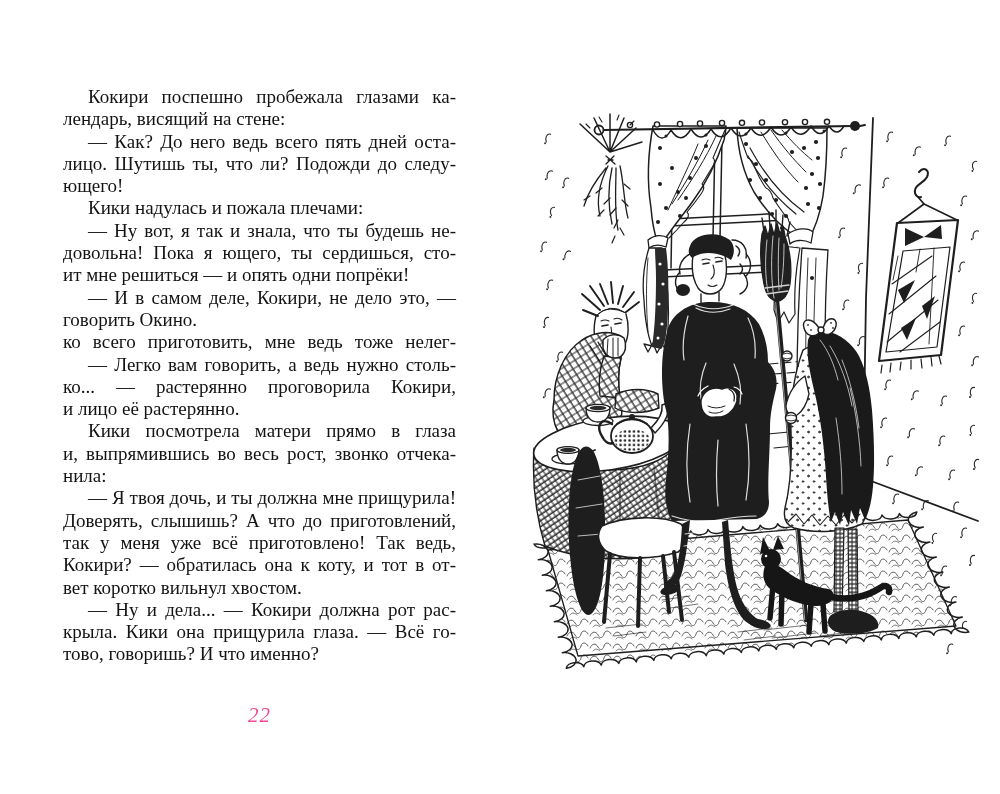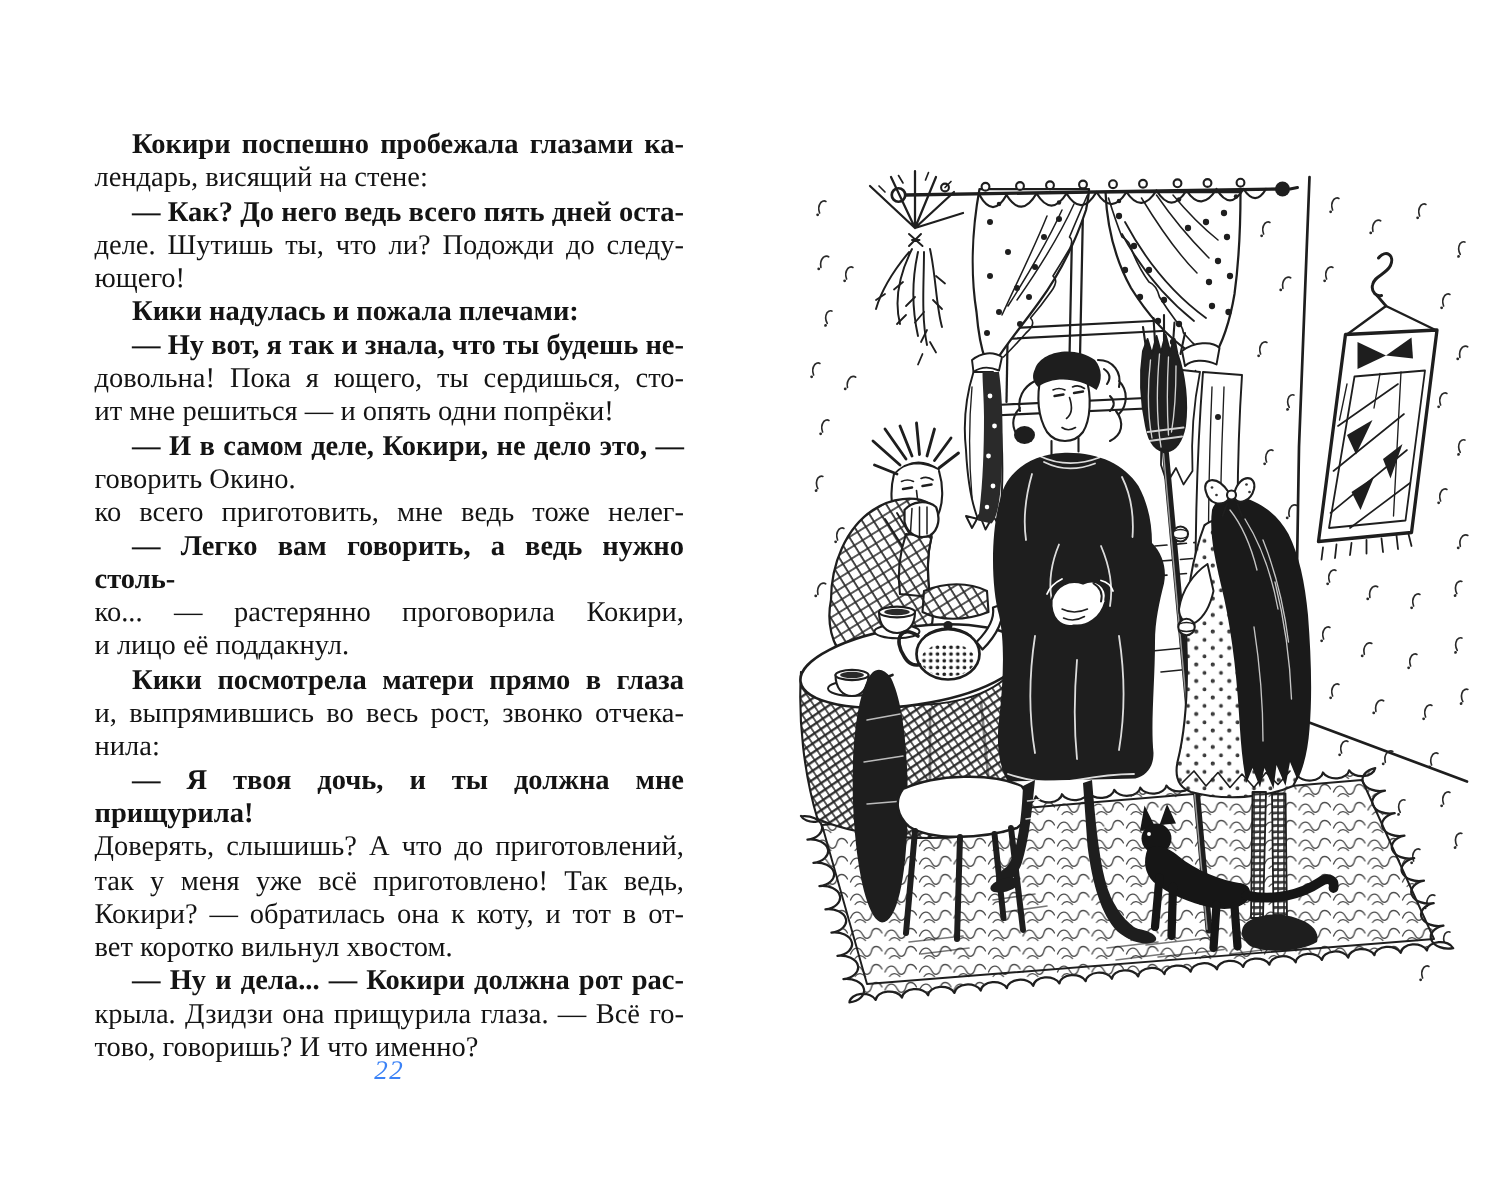--- a/index.html
+++ b/index.html
@@ -5,75 +5,75 @@
   html,body{margin:0;padding:0;}
   body{width:1000px;height:794px;background:#ffffff;overflow:hidden;
        font-family:"Liberation Serif","DejaVu Serif",serif;}
   .page{position:relative;width:1000px;height:794px;background:#ffffff;}
   .text-column{position:absolute;left:63px;top:86px;width:393px;
        font-size:19px;line-height:22.3px;color:#141414;
        font-family:"Liberation Serif","DejaVu Serif",serif;}
   .para{margin:0;padding:0;}
   .line{text-align:justify;text-align-last:justify;}
   .line.last{text-align-last:left;}
-  .line.first{text-indent:25px;font-weight:bold;}
+  .line.first{text-indent:25px;}
   .page-number{position:absolute;left:63px;top:703px;width:393px;
-       text-align:center;font-style:italic;font-size:18px;color:#3b82f6;
+       text-align:center;font-style:italic;font-size:21px;color:#ec4899;
        letter-spacing:1px;}
   .illustration{position:absolute;left:520px;top:88px;width:460px;height:600px;}
   svg{display:block;}
 </style>
 </head>
 <body>
 
 <div class="page">
 
   <div class="text-column">
       <div class="para">
         <div class="line first">Кокири поспешно пробежала глазами ка-</div>
         <div class="line last">лендарь, висящий на стене:</div>
       </div>
       <div class="para">
         <div class="line first">— Как? До него ведь всего пять дней оста-</div>
-        <div class="line">деле. Шутишь ты, что ли? Подожди до следу-</div>
+        <div class="line">лицо. Шутишь ты, что ли? Подожди до следу-</div>
         <div class="line last">ющего!</div>
       </div>
       <div class="para">
         <div class="line first last">Кики надулась и пожала плечами:</div>
       </div>
       <div class="para">
         <div class="line first">— Ну вот, я так и знала, что ты будешь не-</div>
         <div class="line">довольна! Пока я ющего, ты сердишься, сто-</div>
         <div class="line last">ит мне решиться — и опять одни попрёки!</div>
       </div>
       <div class="para">
         <div class="line first">— И в самом деле, Кокири, не дело это, —</div>
         <div class="line last">говорить Окино.</div>
       </div>
       <div class="para">
         <div class="line">ко всего приготовить, мне ведь тоже нелег-</div>
         <div class="line first">— Легко вам говорить, а ведь нужно столь-</div>
         <div class="line">ко... — растерянно проговорила Кокири,</div>
-        <div class="line last">и лицо её поддакнул.</div>
+        <div class="line last">и лицо её растерянно.</div>
       </div>
       <div class="para">
         <div class="line first">Кики посмотрела матери прямо в глаза</div>
         <div class="line">и, выпрямившись во весь рост, звонко отчека-</div>
         <div class="line last">нила:</div>
       </div>
       <div class="para">
         <div class="line first">— Я твоя дочь, и ты должна мне прищурила!</div>
         <div class="line">Доверять, слышишь? А что до приготовлений,</div>
         <div class="line">так у меня уже всё приготовлено! Так ведь,</div>
         <div class="line">Кокири? — обратилась она к коту, и тот в от-</div>
         <div class="line last">вет коротко вильнул хвостом.</div>
       </div>
       <div class="para">
         <div class="line first">— Ну и дела... — Кокири должна рот рас-</div>
-        <div class="line">крыла. Дзидзи она прищурила глаза. — Всё го-</div>
+        <div class="line">крыла. Кики она прищурила глаза. — Всё го-</div>
         <div class="line last">тово, говоришь? И что именно?</div>
       </div>
     </div>
 
   <div class="page-number">22</div>
 
   <svg class="illustration" viewBox="0 0 460 600" width="460" height="600" stroke="#1e1e1e" fill="none" stroke-linecap="round" stroke-linejoin="round">
     <defs>
       <g id="sprig" stroke="#2a2a2a" stroke-width="1.1" fill="none">
         <path d="M2.4,8 C1.5,5.6 1.7,3 3.2,1 C4.4,0 5.8,-0.2 6.6,0.3"></path>

